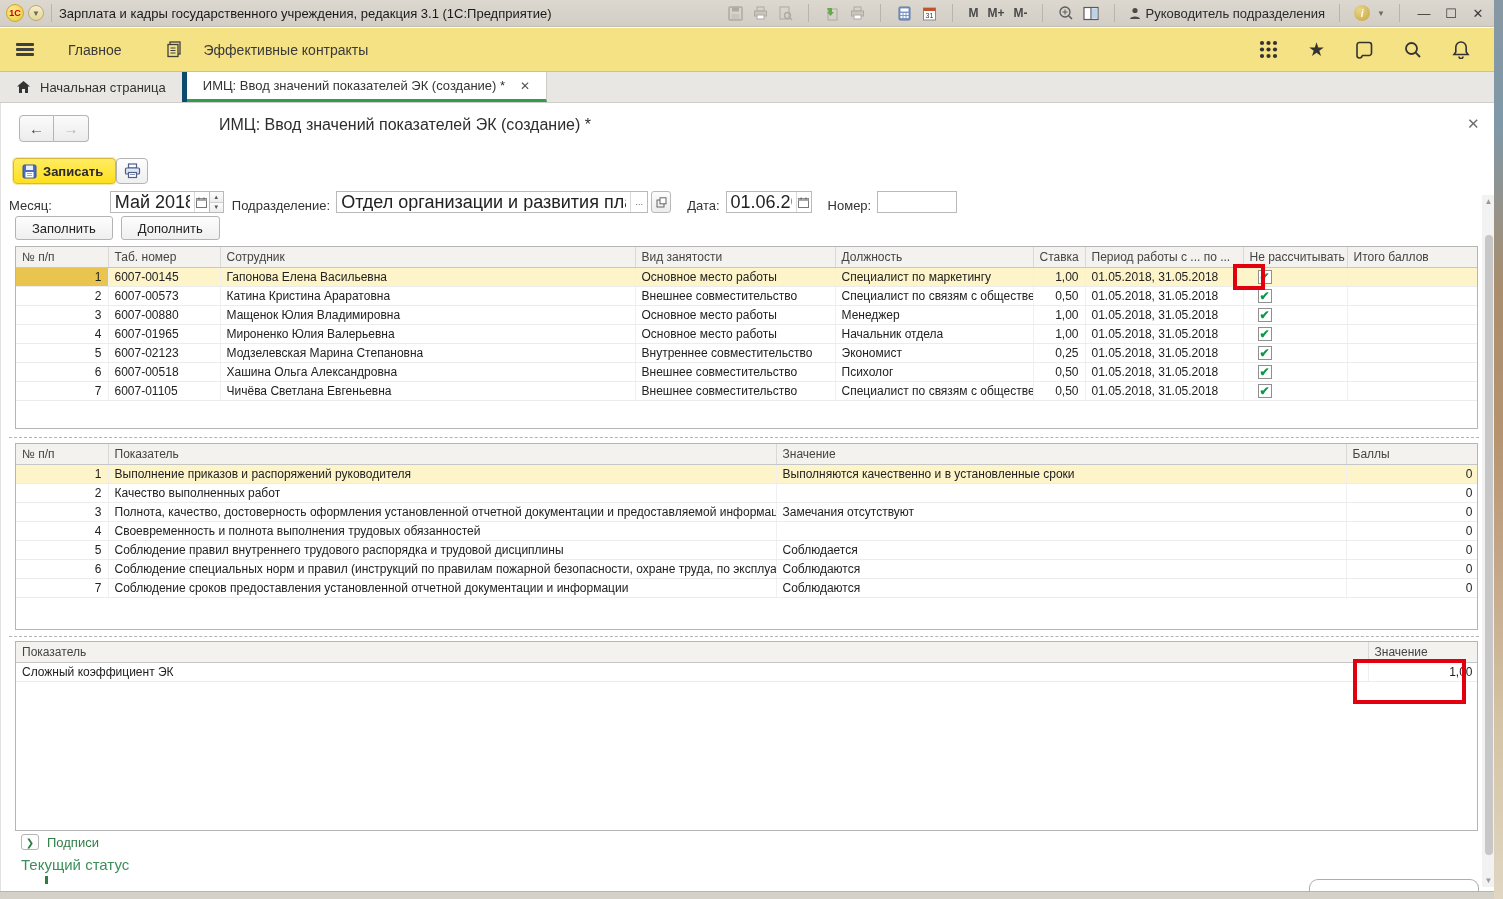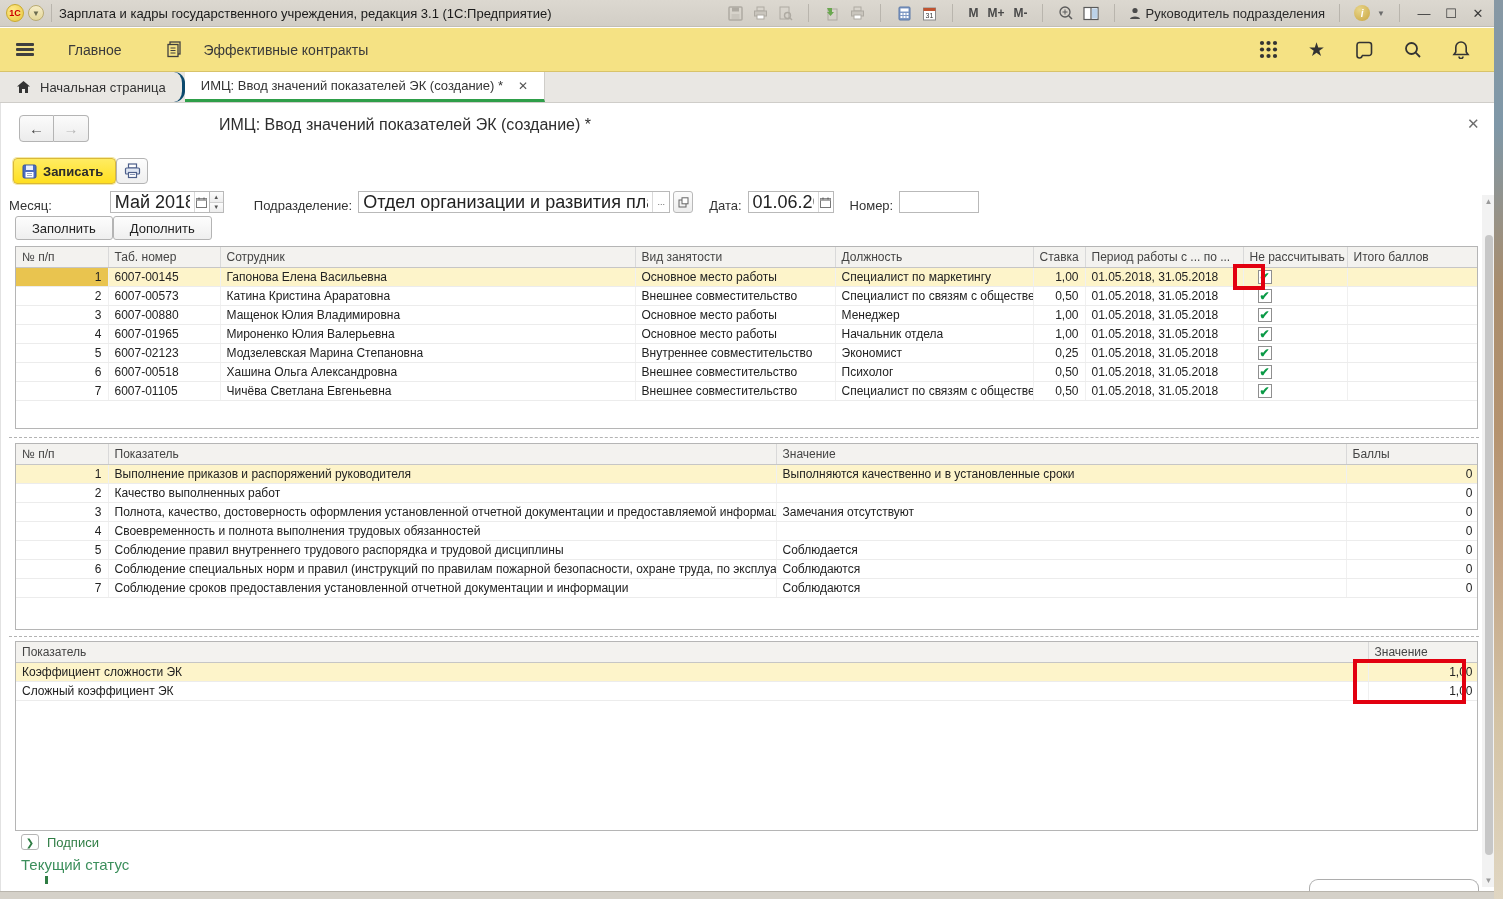--- a/index.html
+++ b/index.html
@@ -32,21 +32,21 @@
   .hamburger { width:18px; height:13px; display:flex; flex-direction:column; justify-content:space-between; }
   .hamburger div { height:2.6px; background:#3f3f3f; border-radius:1px; }
   .mb-label { font-size:14px; color:#3a3a3a; margin-right:22px; }
   .mb-right { margin-left:auto; display:flex; align-items:center; gap:30px; padding-right:8px; }
   .mb-star { font-size:19px; color:#333; line-height:1; }
 
   
   .tabbar { position:absolute; left:0; top:72px; width:1494px; height:31px; background:#e9e7e3;
     border-bottom:1px solid #cfcdc9; display:flex; align-items:stretch; }
   .tab { display:flex; align-items:center; gap:9px; padding:0 16px; font-size:13px; color:#333; }
-  .tab.home { border-right:3px solid #0c4a6e;border-radius:11px; }
+  .tab.home { border-right:5px solid #0c4a6e; }
   .tab.active { background:#fff; border-right:1px solid #cfcdc9; border-bottom:3px solid #2e9e49; padding-bottom:0; }
   .tab-close { color:#555; font-size:12px; margin-left:6px; }
 
   
   .formarea { position:absolute; left:0; top:103px; width:1482px; height:788px; background:#fff; border-left:1px solid #e2e2e2; }
   .navrow { position:absolute; left:18px; top:12px; display:flex; }
   .navbtn { width:35px; height:27px; background:linear-gradient(#fbfbfb,#ececec); border:1px solid #b4b4b4;
     display:flex; align-items:center; justify-content:center; font-size:15px; }
   .navbtn.back { border-radius:4px 0 0 4px; color:#444; }
   .navbtn.fwd  { border-radius:0 4px 4px 0; border-left:none; color:#b6b6b6; }
@@ -64,21 +64,21 @@
   .flabel { margin-right:6px; white-space:nowrap; }
   .fld { height:22px; border:1px solid #b9b9b9; background:#fff; display:flex; align-items:center; }
   .fld input { border:none; outline:none; height:18px; font-size:18px; font-family:"Liberation Sans",sans-serif; color:#222; padding:0 4px; width:100%; }
   .fld .inbtn { width:18px; height:20px; display:flex; align-items:center; justify-content:center; border-left:1px solid #d9d9d9; color:#666; font-size:10px; }
   .spinner { width:14px; height:22px; border:1px solid #b9b9b9; border-left:none; display:flex; flex-direction:column; }
   .spinner div { flex:1; display:flex; align-items:center; justify-content:center; font-size:6px; color:#555; background:linear-gradient(#fcfcfc,#ededed); }
   .spinner div:first-child { border-bottom:1px solid #cfcfcf; }
   .sidebtn { width:20px; height:22px; margin-left:3px; border:1px solid #b9b9b9; border-radius:3px;
     background:linear-gradient(#fcfcfc,#ededed); display:flex; align-items:center; justify-content:center; }
 
-  .btnrow { position:absolute; left:14px; top:113px; display:flex; }
+  .btnrow { position:absolute; left:14px; top:113px; display:flex; gap:8px; }
   .cmdbtn { height:24px; padding:0 16px; background:linear-gradient(#fdfdfd,#efefef); border:1px solid #b4b4b4;
     border-radius:3px; font-size:13px; color:#222; display:flex; align-items:center; }
 
   
   .gridwrap { position:absolute; left:14px; width:1463px; border:1px solid #b5b5b5; background:#fff; overflow:hidden; }
   table.grid { border-collapse:collapse; table-layout:fixed; width:1463px; font-size:12px; color:#222; }
   table.grid th { height:20px; background:#f3f2ef; font-weight:normal; text-align:left; color:#444;
     border-right:1px solid #d9d9d9; border-bottom:1px solid #c6c6c6; padding:1px 6px; white-space:nowrap; overflow:hidden; }
   table.grid td { height:19px; border-right:1px solid #f0f0f0; border-bottom:1px solid #ececec;
     padding:1px 6px; white-space:nowrap; overflow:hidden; }
@@ -317,21 +317,21 @@
               <rect x="0.5" y="1.5" width="10" height="2.5" fill="#aaa"></rect>
               <line x1="3" y1="0.5" x2="3" y2="2.5" stroke="#555"></line>
               <line x1="8" y1="0.5" x2="8" y2="2.5" stroke="#555"></line>
             </svg>
           </span>
       </div>
       <div class="spinner">
           <div>▲</div>
           <div>▼</div>
         </div>
-      <span class="flabel" style="margin-left:30px;">Подразделение:</span>
+      <span class="flabel" style="margin-left:8px;">Подразделение:</span>
       <div class="fld" style="width:312px;">
         <input readonly="" value="Отдел организации и развития платных медицинских у" style="">
         <span class="inbtn" style="font-size:9px;">...</span>
       </div>
       <div class="sidebtn">
           <svg width="11" height="11" viewBox="0 0 11 11">
             <rect x="1" y="3" width="7" height="7" fill="none" stroke="#666"></rect>
             <rect x="4" y="0.8" width="6" height="6" fill="#fff" stroke="#666"></rect>
           </svg>
         </div>
@@ -539,24 +539,20 @@
             <col style="width:1352px">
             <col style="width:111px">
           </colgroup>
         <thead>
           <tr>
             <th>Показатель</th>
             <th>Значение</th>
           </tr>
         </thead>
         <tbody>
-          <tr class="sel">
-            <td>Коэффициент сложности ЭК</td>
-            <td class="r">1,00</td>
-          </tr>
           <tr>
             <td>Сложный коэффициент ЭК</td>
             <td class="r">1,00</td>
           </tr>
         </tbody>
       </table>
     </div>
 
     <div class="redbox" style="left:1232px; top:161px; width:32px; height:26px; border-width:4px;"></div>
     <div class="redbox" style="left:1352px; top:556px; width:113px; height:45px; border-width:4px;"></div>

